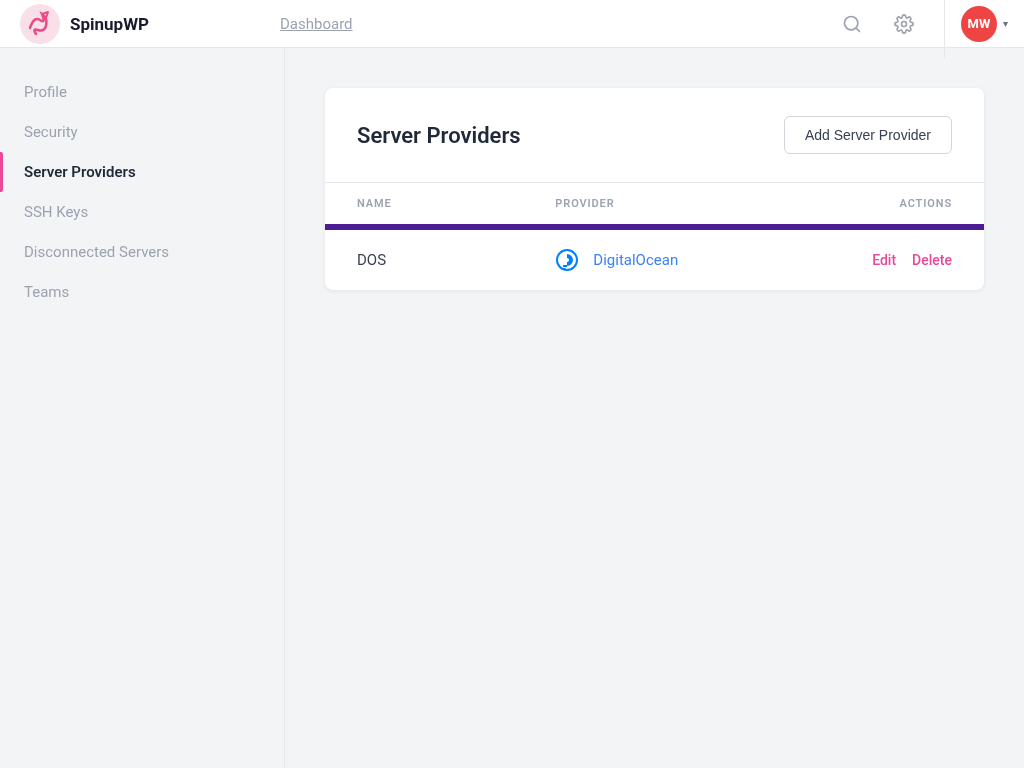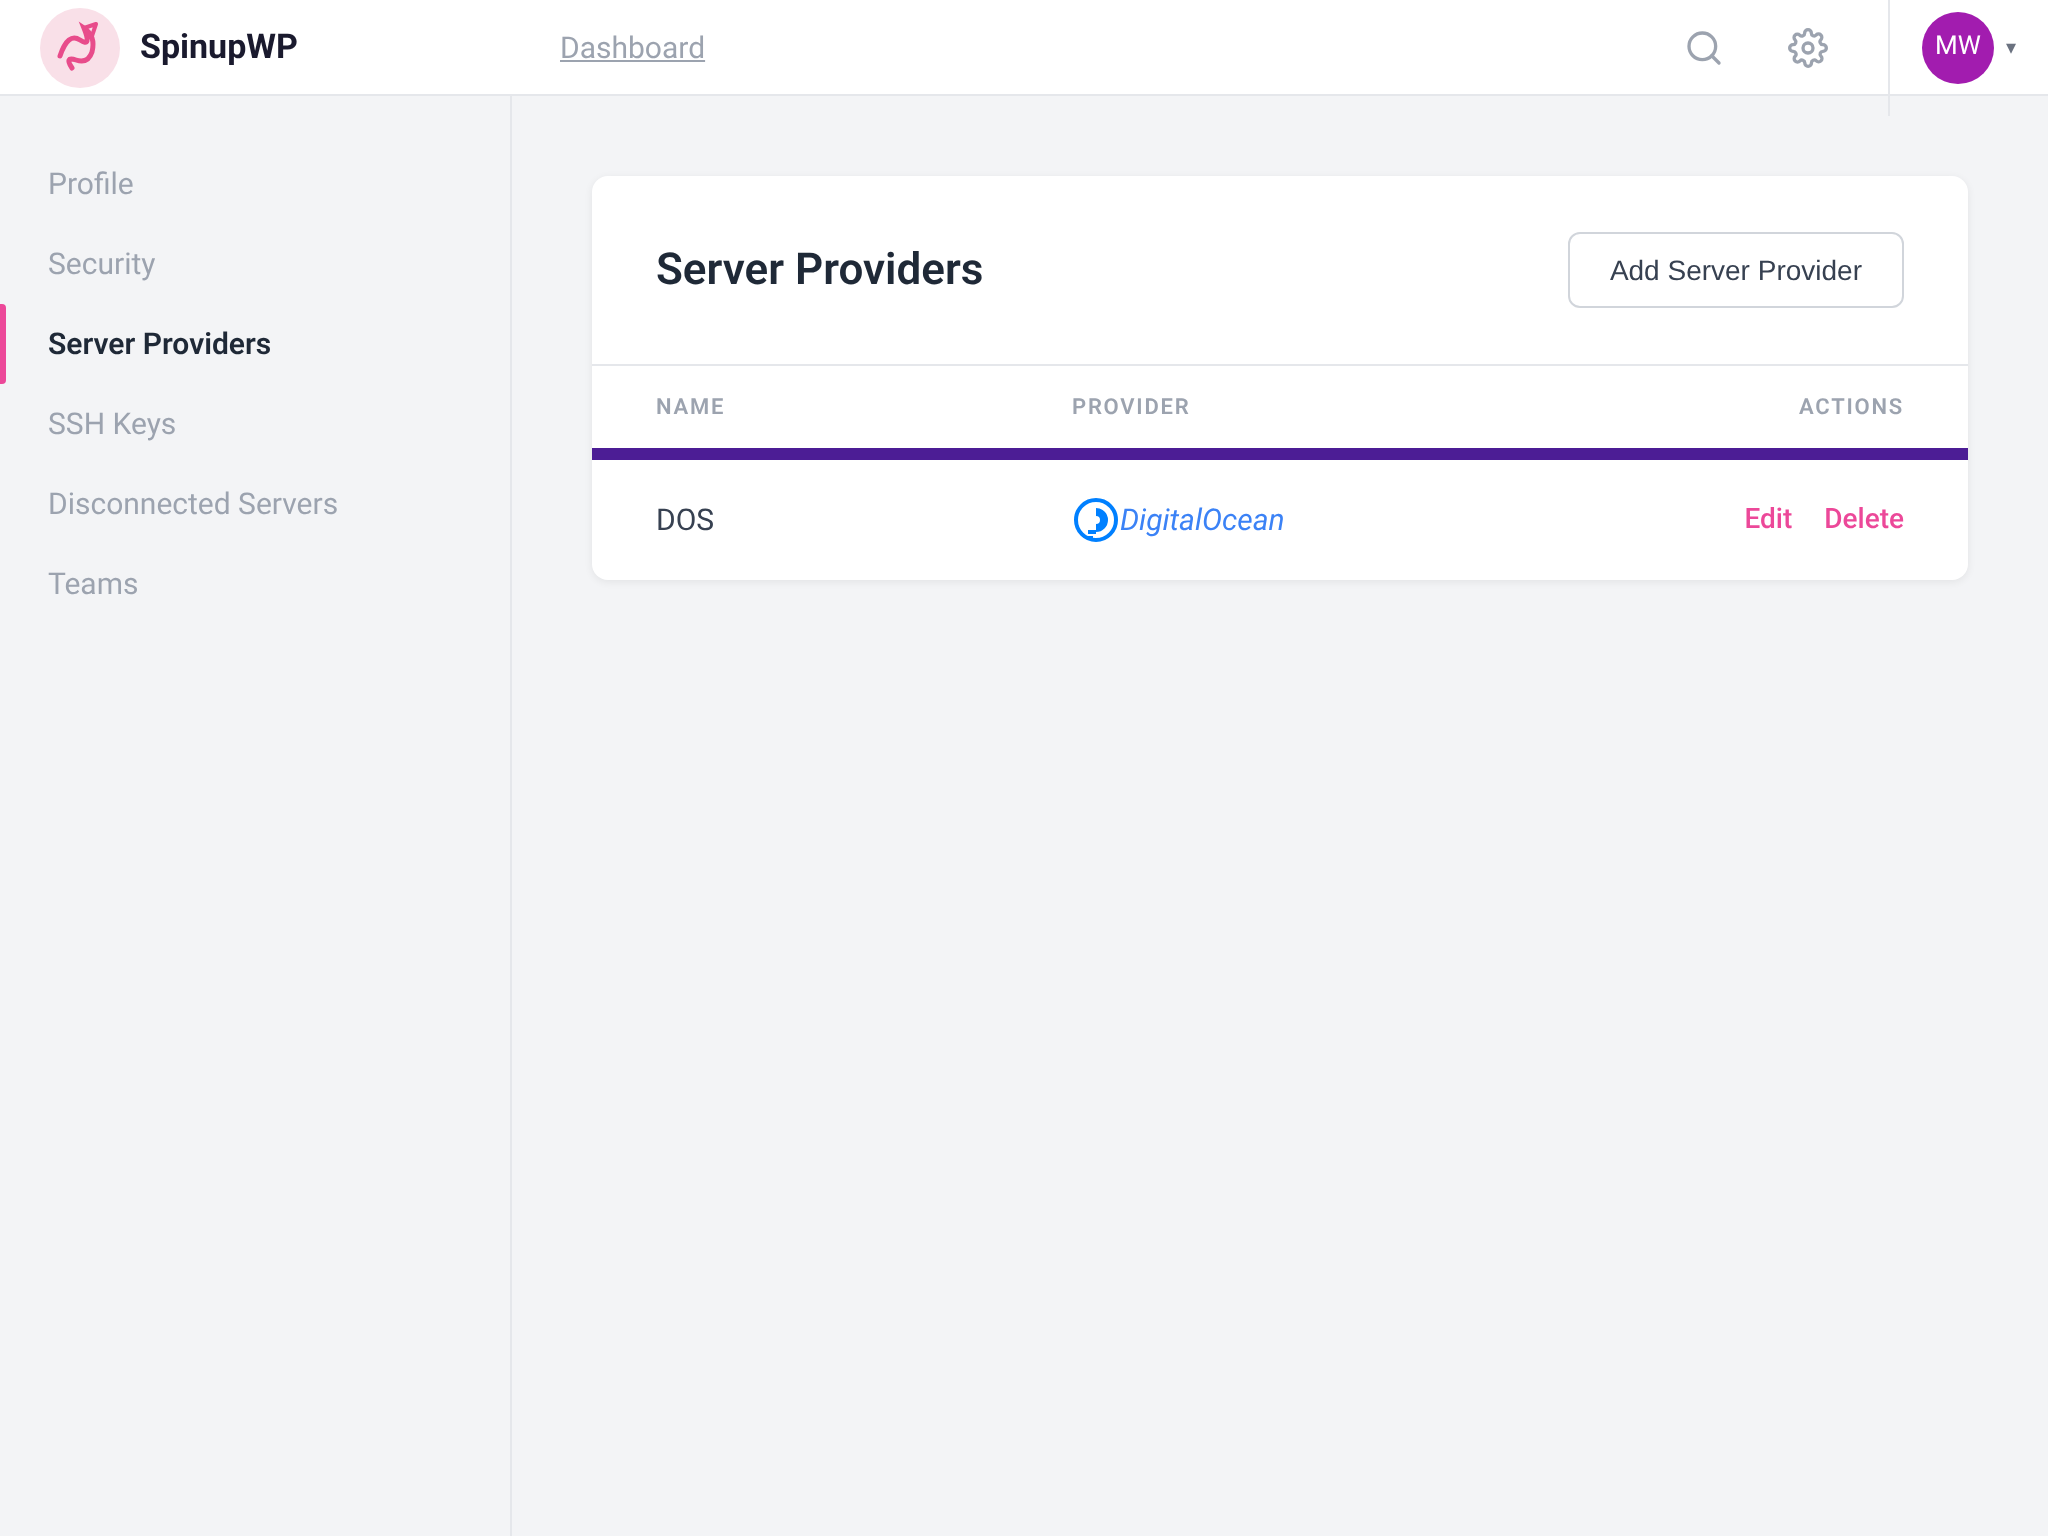--- a/index.html
+++ b/index.html
@@ -70,43 +70,43 @@
       align-items: center;
       gap: 6px;
       cursor: pointer;
       padding: 0 16px;
       height: 68px;
     }
     .avatar-circle {
       width: 36px;
       height: 36px;
       border-radius: 50%;
-      background: #a21caf;
+      background: #ef4444;
       color: #fff;
       display: flex;
       align-items: center;
       justify-content: center;
       font-size: 13px;
-      font-weight: 400;
+      font-weight: 700;
     }
     .avatar-chevron {
       color: #6b7280;
       font-size: 10px;
     }
 
     
     .layout {
       display: flex;
       flex: 1;
       overflow: hidden;
     }
 
     
     .sidebar {
-      width: 256px;
+      width: 285px;
       background: #f3f4f6;
       border-right: 1px solid #e5e7eb;
       flex-shrink: 0;
       padding-top: 24px;
     }
     .sidebar-item {
       display: flex;
       align-items: center;
       padding: 11px 24px;
       font-size: 15px;
@@ -192,22 +192,21 @@
       border-bottom: 1px solid #f3f4f6;
     }
     .table-row:last-child { border-bottom: none; }
     .table-cell {
       font-size: 15px;
       color: #374151;
     }
     .provider-cell {
       display: flex;
       align-items: center;
-      gap: 0;
-      font-style: italic;
+      gap: 14px;
     }
     .provider-logo {
       width: 24px;
       height: 24px;
     }
     .provider-name {
       color: #3b82f6;
       font-size: 15px;
     }
     .actions-cell {

